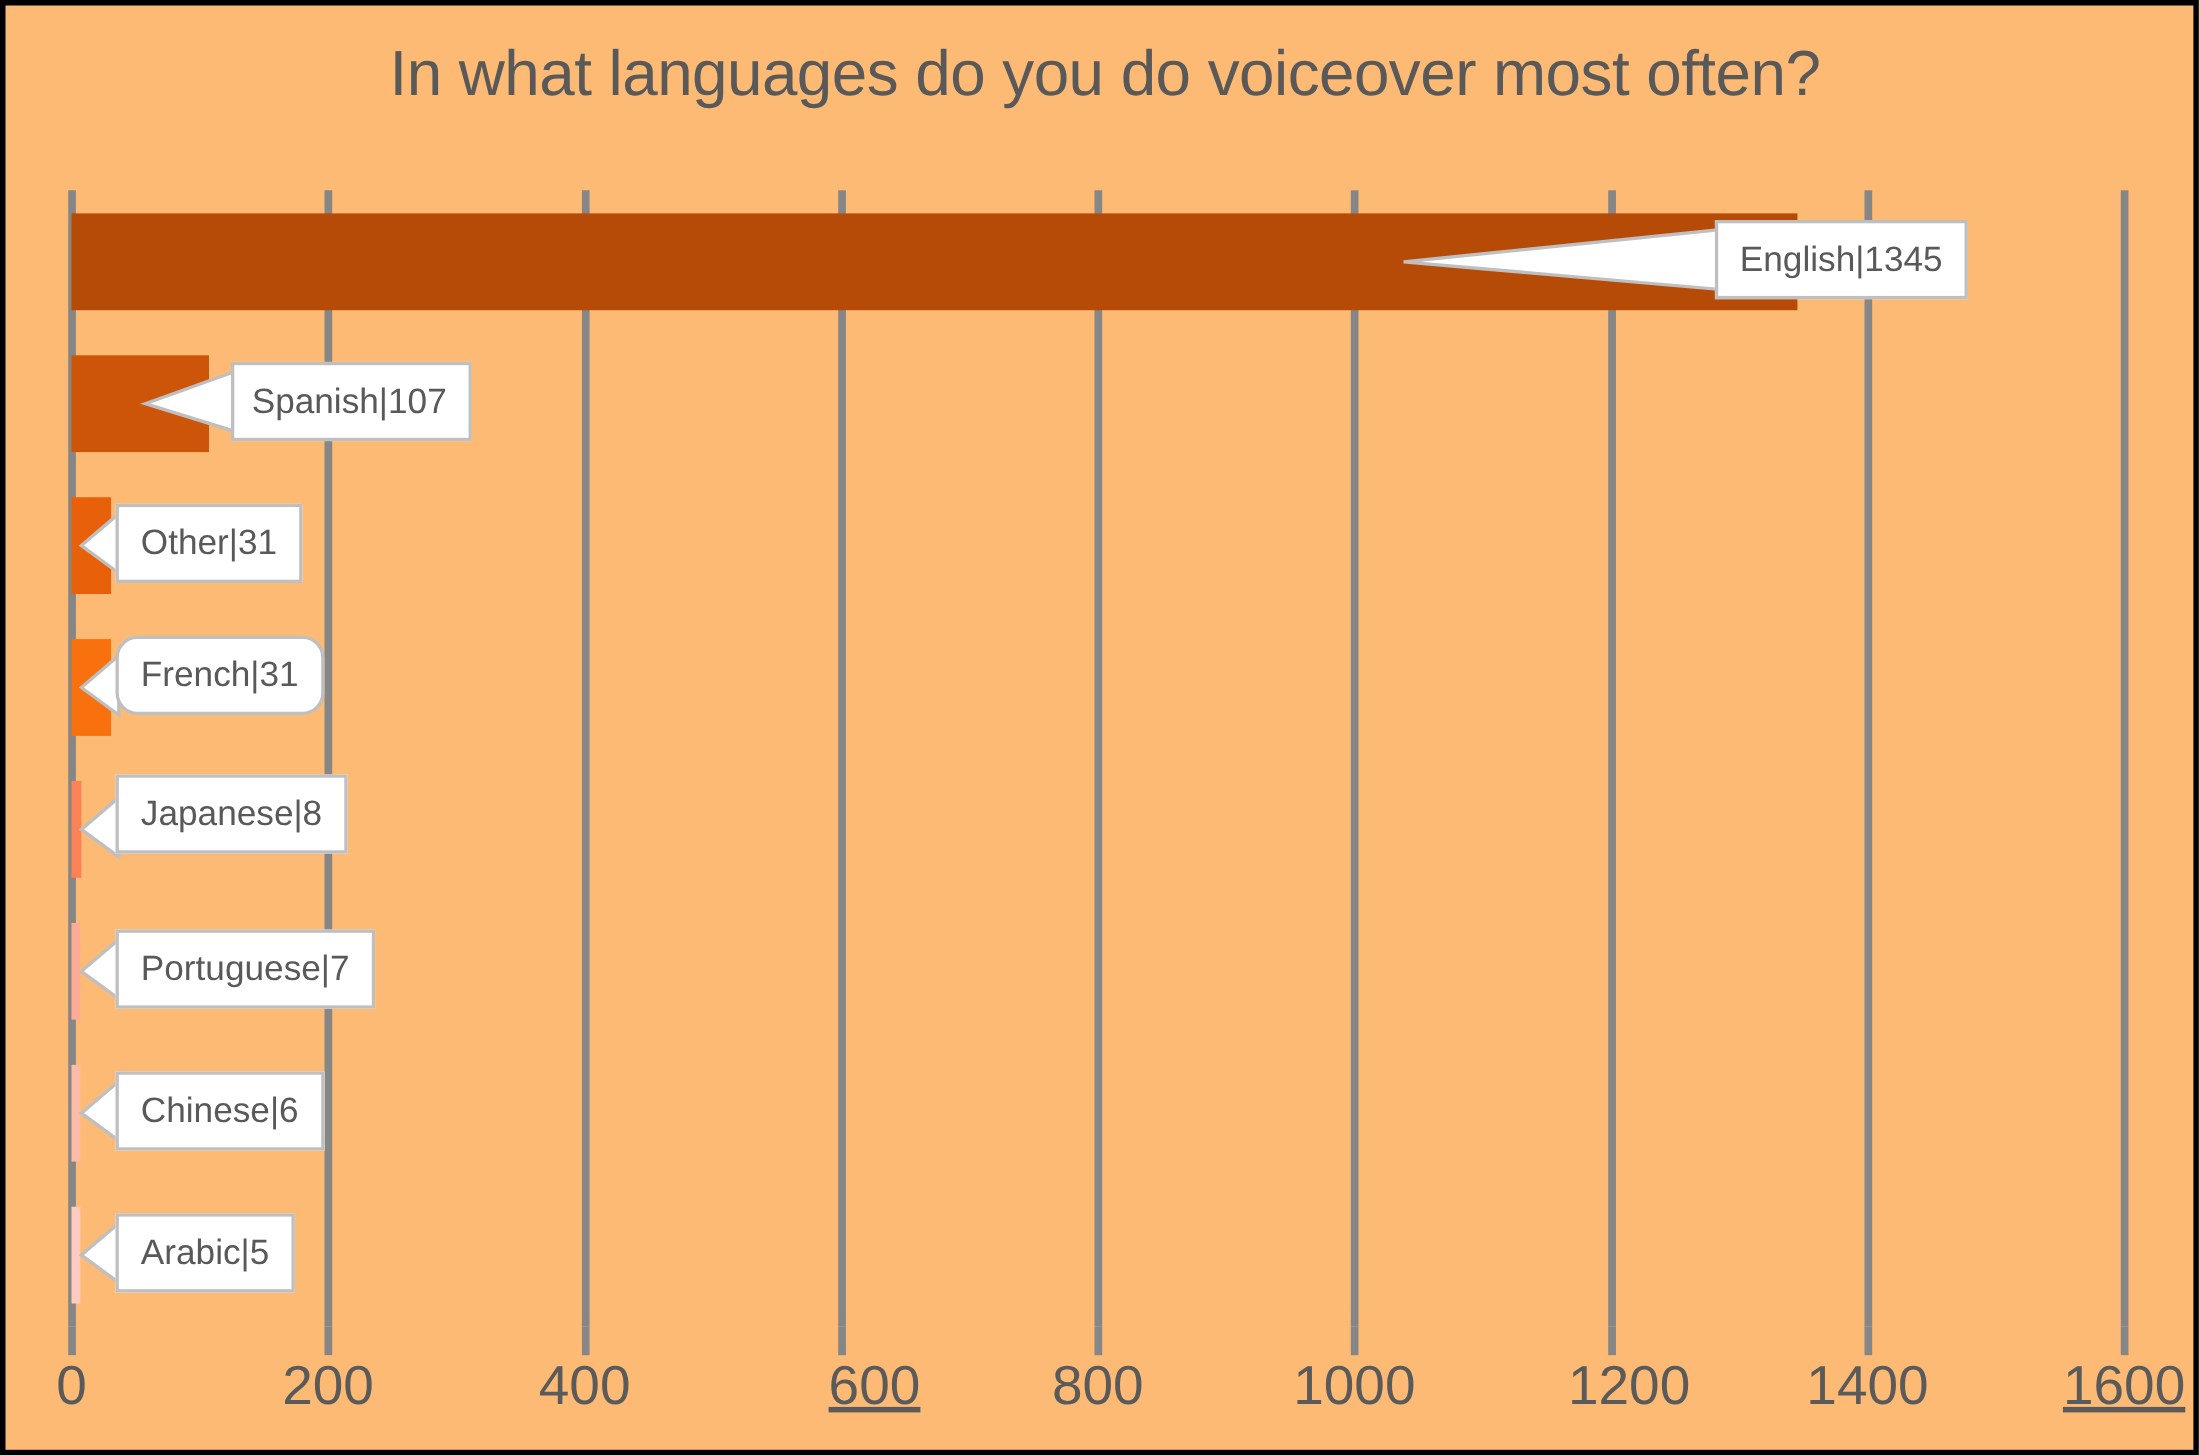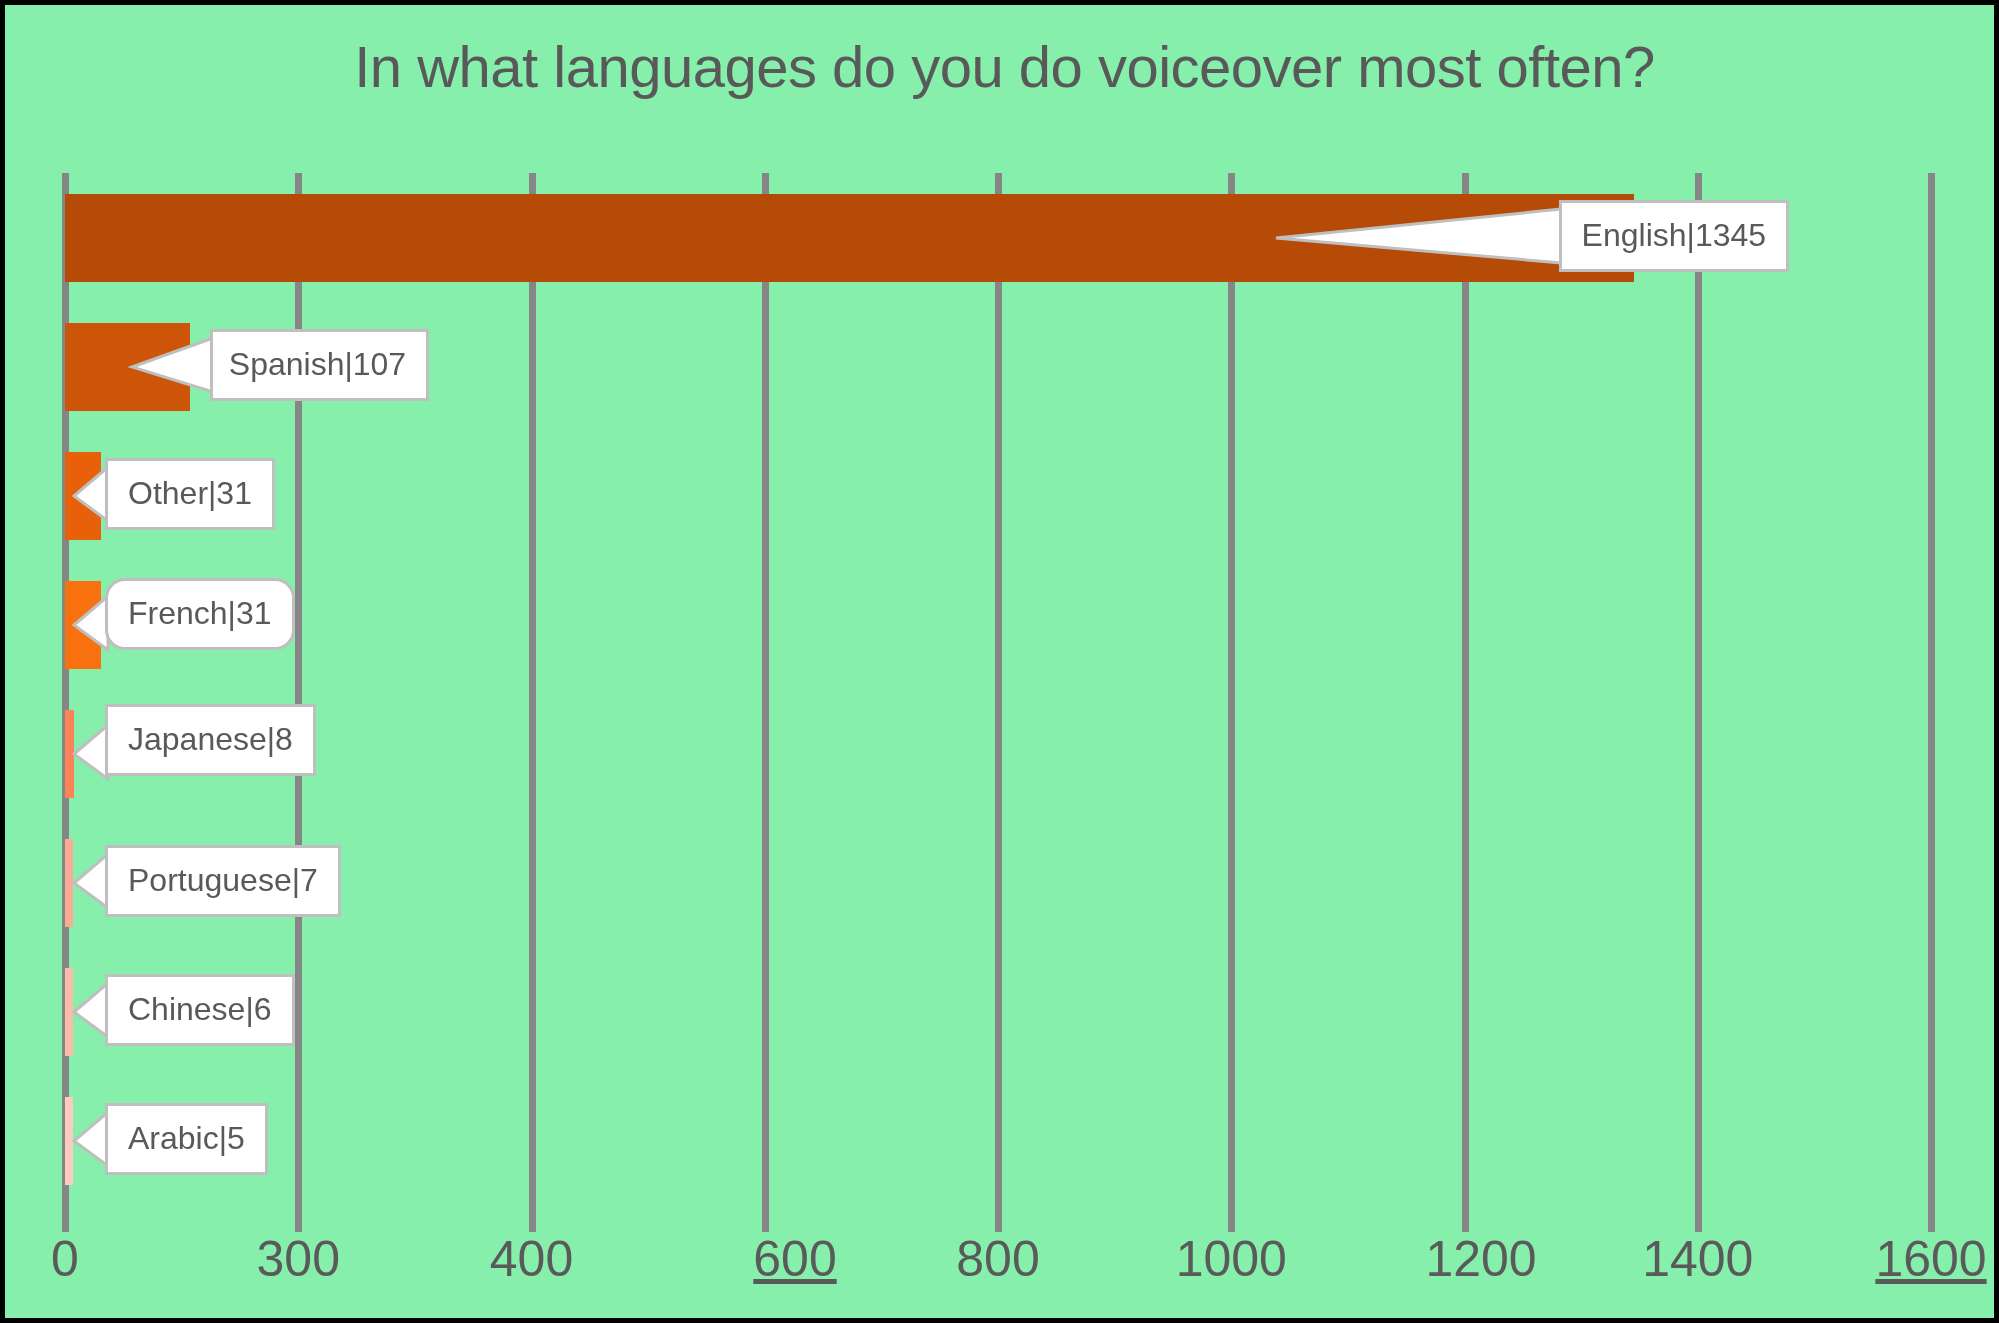--- a/index.html
+++ b/index.html
@@ -4,21 +4,21 @@
 <style>
   html, body {
     margin: 0;
     padding: 0;
     background: #ffffff;
   }
   #page {
     position: relative;
     width: 1999px;
     height: 1323px;
-    background: #86efac;
+    background: #fdba74;
     border: 5px solid #000000;
     box-sizing: border-box;
     font-family: "Liberation Sans", sans-serif;
     overflow: hidden;
   }
 
   
   #chart-title {
     position: absolute;
     top: 28px;
@@ -168,21 +168,21 @@
         </svg>
         <div class="callout" style="left: 40px; top: 930.438px;">Arabic|5</div>
         <svg class="leader" width="39" height="70" style="left: 7px; top: 933.438px;">
           <path d="M 2 35 L 36 6 L 36 60 Z" fill="#ffffff" stroke="#BFBFBF" stroke-width="3"></path>
         </svg>
       </div>
   </div>
 
   <div id="axis-labels">
       <div class="axis-label" style="left: 60px;">0</div>
-      <div class="axis-label" style="left: 293.25px;">300</div>
+      <div class="axis-label" style="left: 293.25px;">200</div>
       <div class="axis-label" style="left: 526.5px;">400</div>
       <div class="axis-label" style="left: 790px; text-decoration: underline;">600</div>
       <div class="axis-label" style="left: 993px;">800</div>
       <div class="axis-label" style="left: 1226.25px;">1000</div>
       <div class="axis-label" style="left: 1476px;">1200</div>
       <div class="axis-label" style="left: 1692.75px;">1400</div>
       <div class="axis-label" style="left: 1926px; text-decoration: underline;">1600</div>
     </div>
 
 </div>

